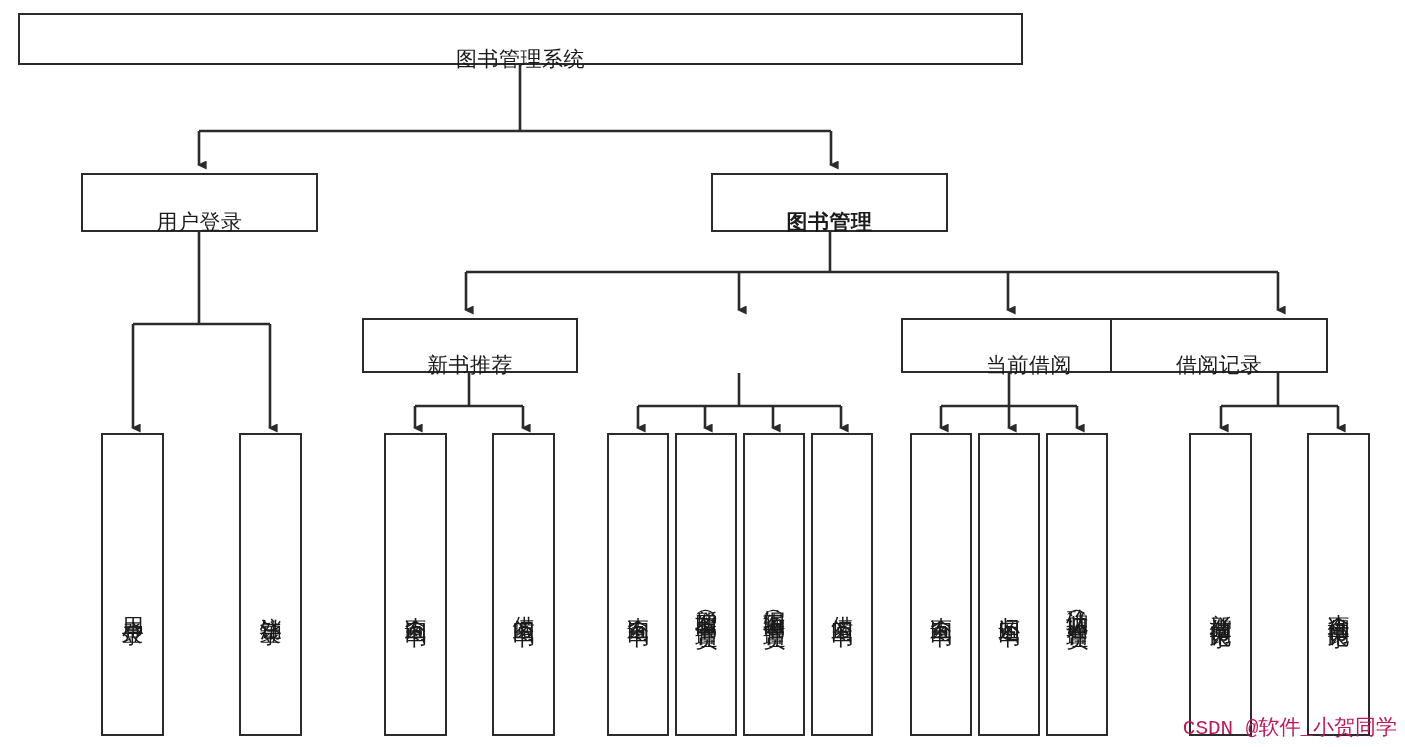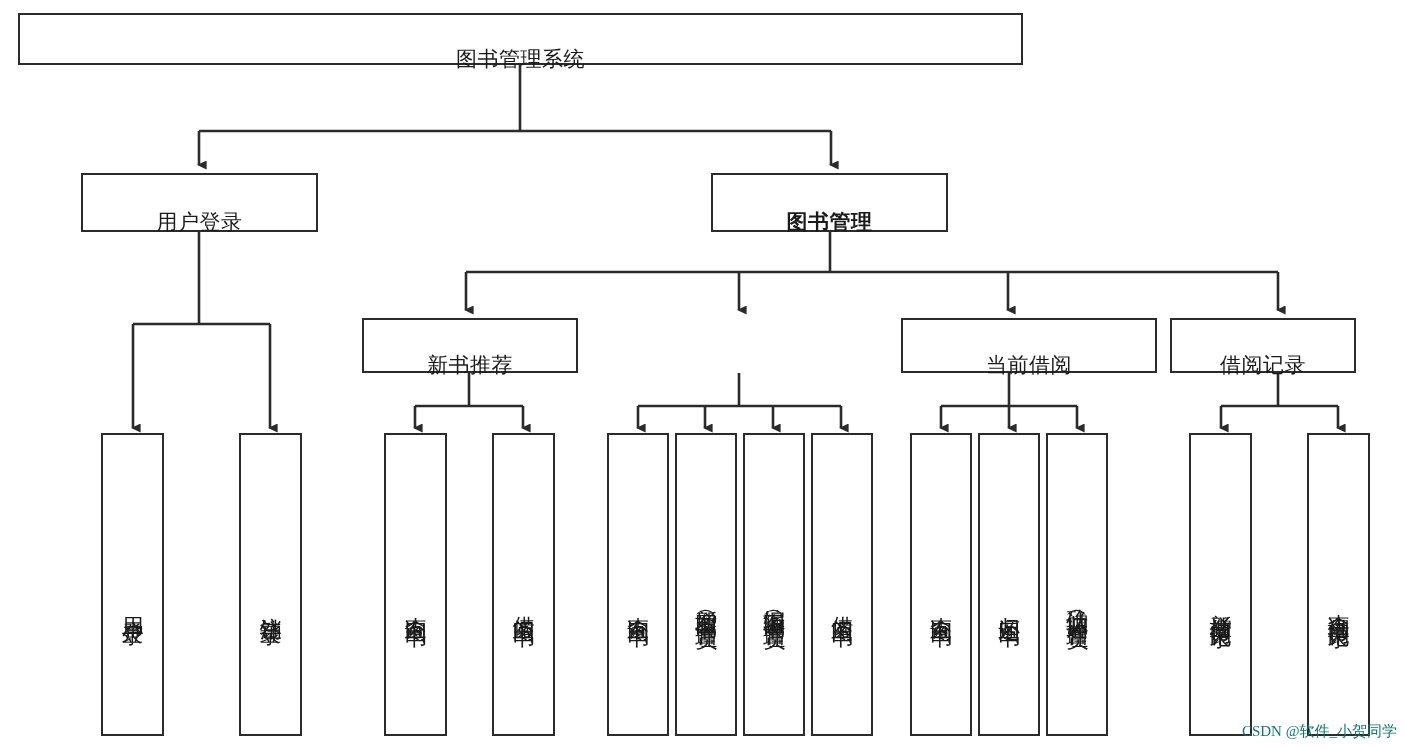--- a/index.html
+++ b/index.html
@@ -56,23 +56,23 @@
     text-orientation: upright;
     font-size: 22px;
     line-height: 1.02;
     letter-spacing: 3px;
     white-space: nowrap;
   }
   #watermark {
     position: absolute;
     right: 8px;
     bottom: 6px;
-    font-size: 15px;
-    color: #0f766e;
-    font-family: Liberation Serif, serif;
+    font-size: 21px;
+    color: #be185d;
+    font-family: Liberation Mono, monospace;
     white-space: nowrap;
     user-select: none;
   }
 </style>
 </head>
 <body>
 
 <div id="canvas">
 
   <svg id="connectors" viewBox="0 0 1405 747" xmlns="http://www.w3.org/2000/svg">
@@ -136,21 +136,21 @@
   <div class="node horiz" style="left:711px; top:173px; width:237px; height:59px;font-weight:bold;">
     <span class="label">图书管理</span>
   </div>
 
   <div class="node horiz" style="left:362px; top:318px; width:216px; height:55px;">
     <span class="label">新书推荐</span>
   </div>
   <div class="node horiz" style="left:901px; top:318px; width:256px; height:55px;">
     <span class="label">当前借阅</span>
   </div>
-  <div class="node horiz" style="left:1170px; top:318px; width:186px; height:55px;">
+  <div class="node horiz" style="left:1110px; top:318px; width:218px; height:55px;">
     <span class="label">借阅记录</span>
   </div>
 
   <div class="node vert" style="left:101px; top:433px; width:63px; height:303px;">
     <span class="label">用户登录</span>
   </div>
   <div class="node vert" style="left:239px; top:433px; width:63px; height:303px;">
     <span class="label">注销登录</span>
   </div>
 

